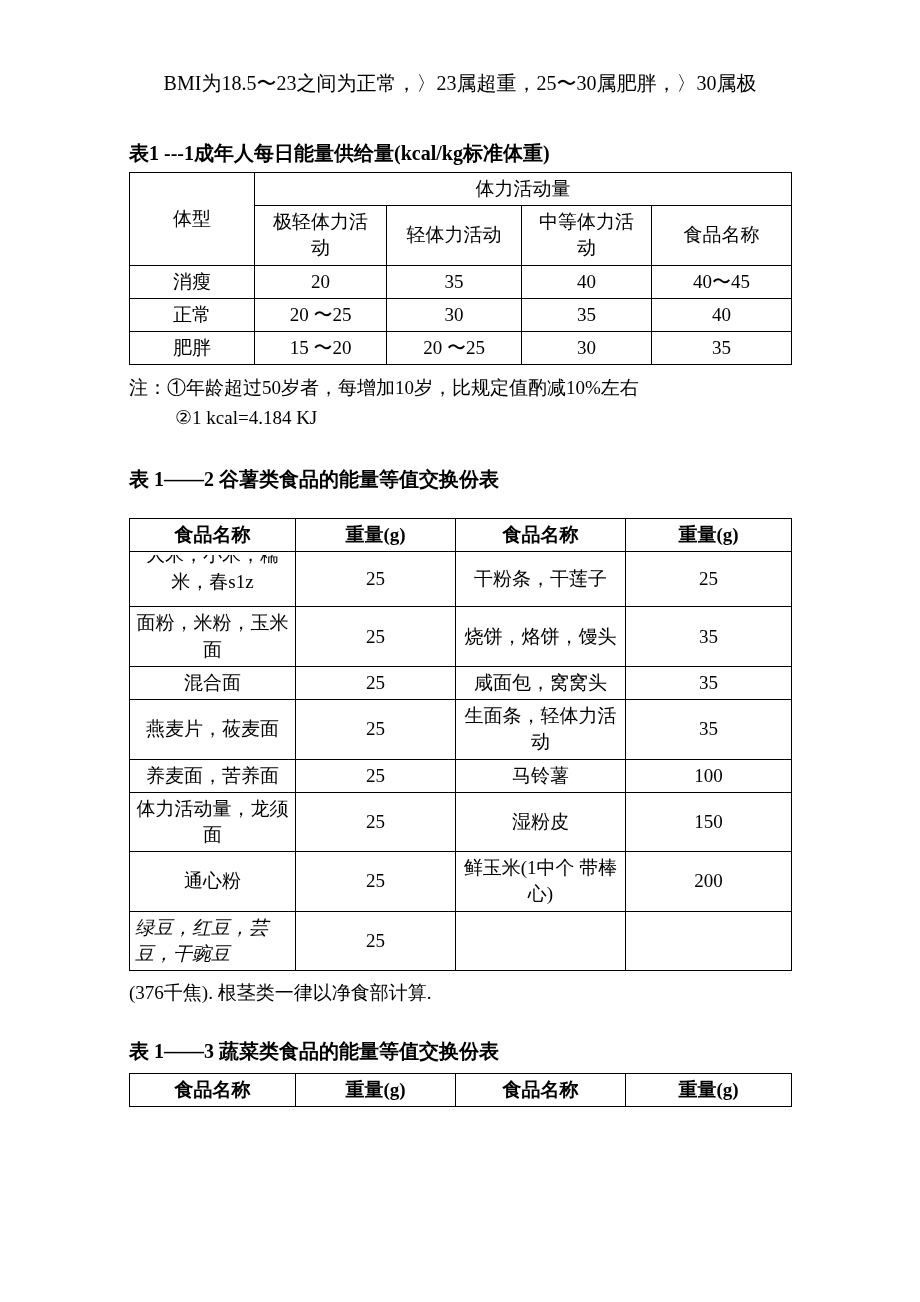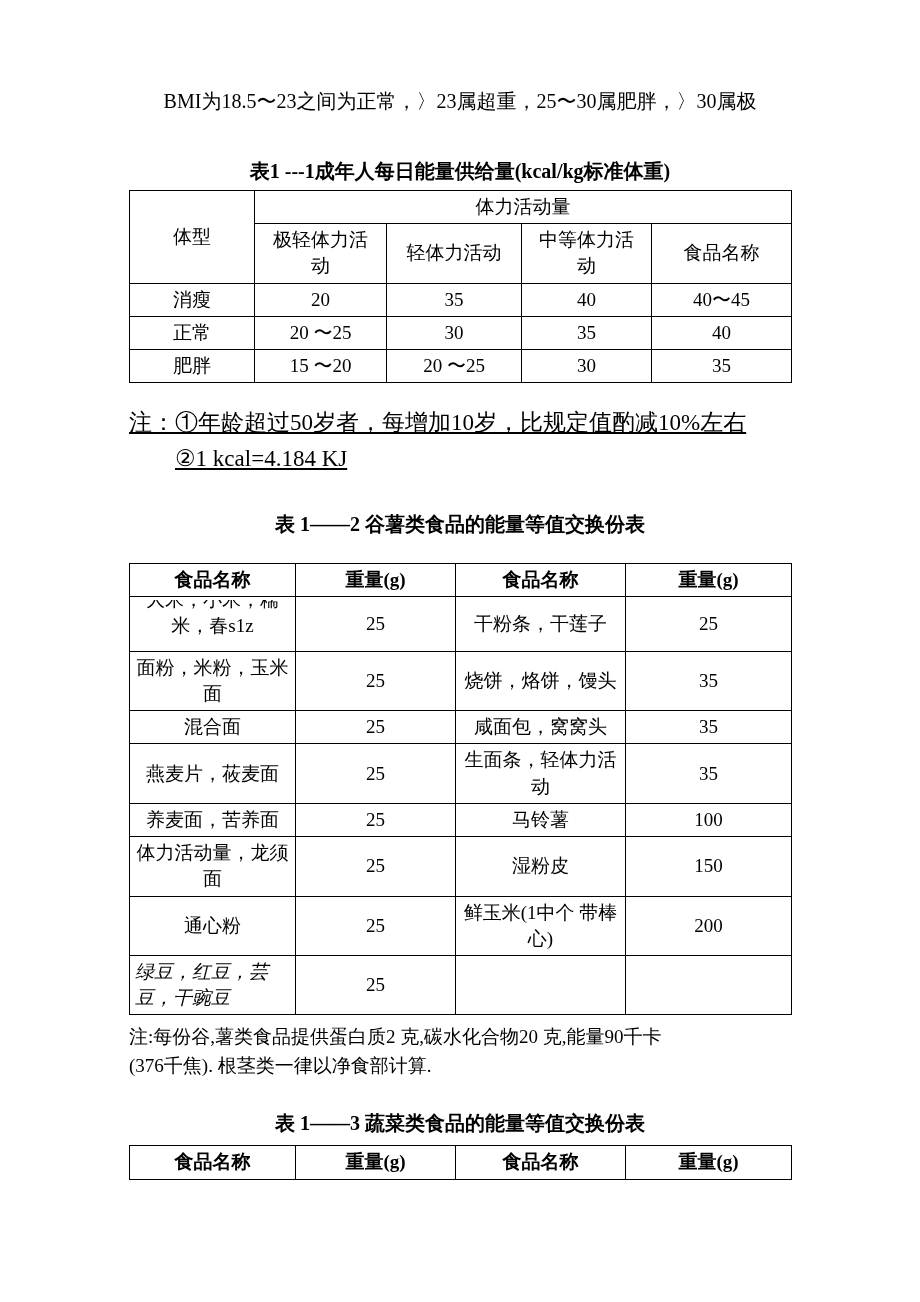--- a/index.html
+++ b/index.html
@@ -4,25 +4,25 @@
 <style>
   * { box-sizing: border-box; }
   html, body { margin: 0; padding: 0; }
   body {
     width: 920px;
     min-height: 1302px;
     background: #ffffff;
     color: #000000;
     font-family: "Liberation Serif", "DejaVu Serif", serif;
   }
-  .page { width: 662px; margin: 0 auto; padding-top: 86px; }
+  .page { width: 662px; margin: 0 auto; padding-top: 68px; }
 
   .intro { text-align: center; font-size: 20px; line-height: 1.5; }
 
-  .tbl-title { text-align: center; font-weight: bold; font-size: 20px; }
+  .tbl-title { text-align: left; font-weight: bold; font-size: 20px; }
   .t1-title { margin-top: 42px; margin-bottom: 5px; }
   .t2-title { margin-top: 34px; margin-bottom: 25px; }
   .t3-title { margin-top: 30px; margin-bottom: 8px; }
 
   table {
     border-collapse: collapse;
     width: 100%;
     font-size: 19px;
     table-layout: fixed;
   }
@@ -31,21 +31,21 @@
     text-align: center;
     padding: 3px 5px;
     line-height: 1.38;
     overflow: hidden;
     vertical-align: middle;
   }
   .hdr2 td { padding: 3px 11px; }
   .bold-hdr td { font-weight: bold; }
   .left { text-align: left; font-style: italic; }
 
-  .notes { font-size: 23px; line-height: 1.55; margin-top: 22px; text-decoration: underline; }
+  .notes { font-size: 19px; line-height: 1.55; margin-top: 8px; }
   .note-indent { padding-left: 46px; }
   .note2 { font-size: 19px; line-height: 1.5; margin-top: 8px; }
 
   .clip-window { height: 48px; overflow: hidden; }
   .clip-text { display: block; margin-top: -13px; }
 </style>
 </head>
 <body>
 
 <div class="page">
@@ -169,21 +169,20 @@
     <tr>
       <td class="left">绿豆，红豆，芸豆，干豌豆</td>
       <td>25</td>
       <td></td>
       <td></td>
     </tr>
   </tbody>
     </table>
 
   <div class="note2">
-    <div>注:每份谷,薯类食品提供蛋白质2 克,碳水化合物20 克,能量90千卡</div>
     <div>(376千焦). 根茎类一律以净食部计算.</div>
   </div>
 
   <div class="tbl-title t3-title">表 1——3 蔬菜类食品的能量等值交换份表</div>
 
   <table>
     <colgroup>
       <col style="width:166px">
         <col style="width:160px">
         <col style="width:170px">

